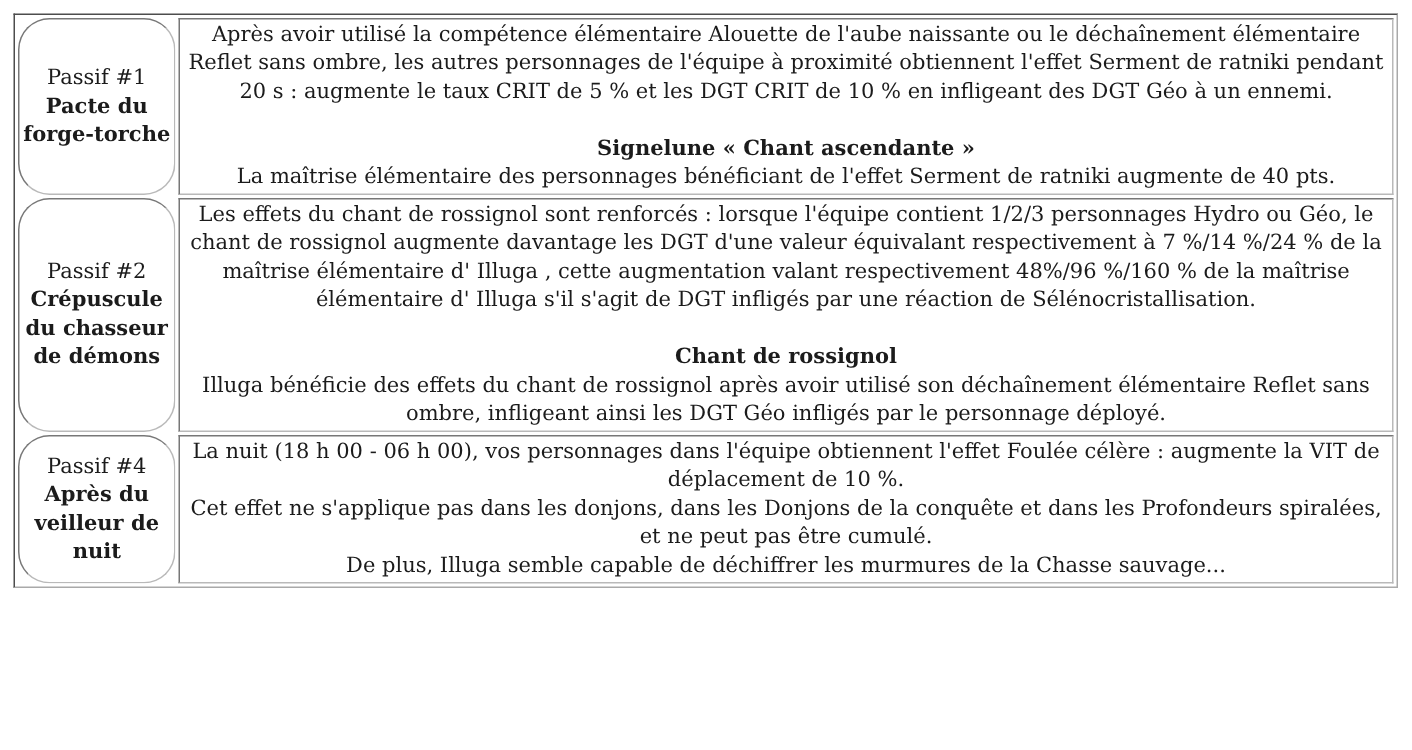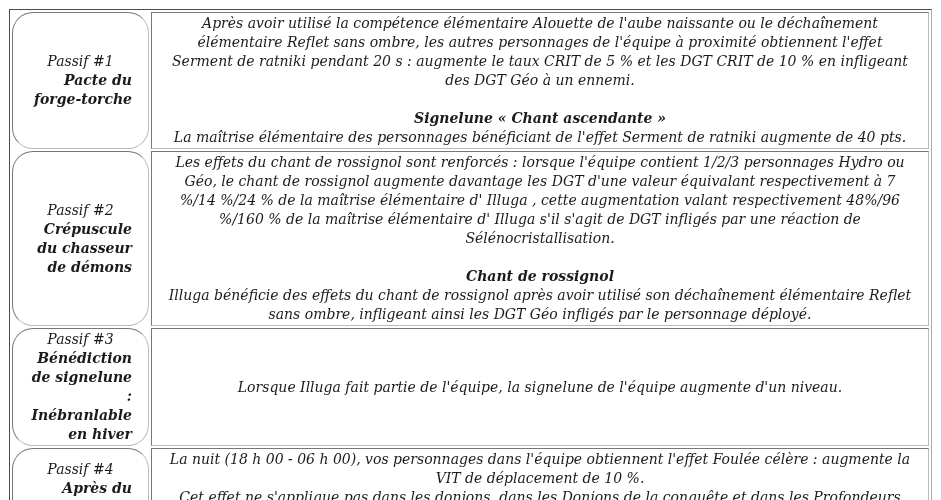--- a/index.html
+++ b/index.html
@@ -23,37 +23,35 @@
     border-color: #4d4d4d #a9a9a9 #a9a9a9 #4d4d4d;
     width: 923px;
     background: #ffffff;
   }
   td {
     border-style: solid;
     border-width: 1px;
     border-color: #777777 #b9b9b9 #b9b9b9 #777777;
     text-align: center;
     vertical-align: middle;
-    padding: 1px 16px;
+    padding: 1px 0;
     line-height: 19px;
-    font-style: italic;
   }
   td.passif-cell {
     width: 103px;
     border-radius: 21px;
   }
   .passif-label {
     display: block;
     font-weight: normal;
   }
   .passif-name {
     display: block;
     font-weight: bold;
     white-space: pre-line;
-    text-align: right;
   }
   .desc-paragraph {
     margin: 0;
     white-space: pre-line;
   }
   .desc-heading {
     margin: 19px 0 0 0;
     font-weight: bold;
   }
 </style>
@@ -84,33 +82,20 @@
 du chasseur
 de démons</span>
       </td>
       <td class="desc-cell">
         <p class="desc-paragraph">Les effets du chant de rossignol sont renforcés : lorsque l'équipe contient 1/2/3 personnages Hydro ou Géo, le chant de rossignol augmente davantage les DGT d'une valeur équivalant respectivement à 7 %/14 %/24 % de la maîtrise élémentaire d' Illuga , cette augmentation valant respectivement 48%/96 %/160 % de la maîtrise élémentaire d' Illuga s'il s'agit de DGT infligés par une réaction de Sélénocristallisation.</p>
         <p class="desc-heading">Chant de rossignol</p>
         <p class="desc-paragraph">Illuga bénéficie des effets du chant de rossignol après avoir utilisé son déchaînement élémentaire Reflet sans ombre, infligeant ainsi les DGT Géo infligés par le personnage déployé.</p>
       </td>
     </tr>
 
-    <tr>
-      <td class="passif-cell">
-        <span class="passif-label">Passif #3</span>
-        <span class="passif-name">Bénédiction
-de signelune
-:
-Inébranlable
-en hiver</span>
-      </td>
-      <td class="desc-cell">
-        <p class="desc-paragraph">Lorsque Illuga fait partie de l'équipe, la signelune de l'équipe augmente d'un niveau.</p>
-      </td>
-    </tr>
 
     <tr>
       <td class="passif-cell">
         <span class="passif-label">Passif #4</span>
         <span class="passif-name">Après du
 veilleur de
 nuit</span>
       </td>
       <td class="desc-cell">
         <p class="desc-paragraph">La nuit (18 h 00 - 06 h 00), vos personnages dans l'équipe obtiennent l'effet Foulée célère : augmente la VIT de déplacement de 10 %.

